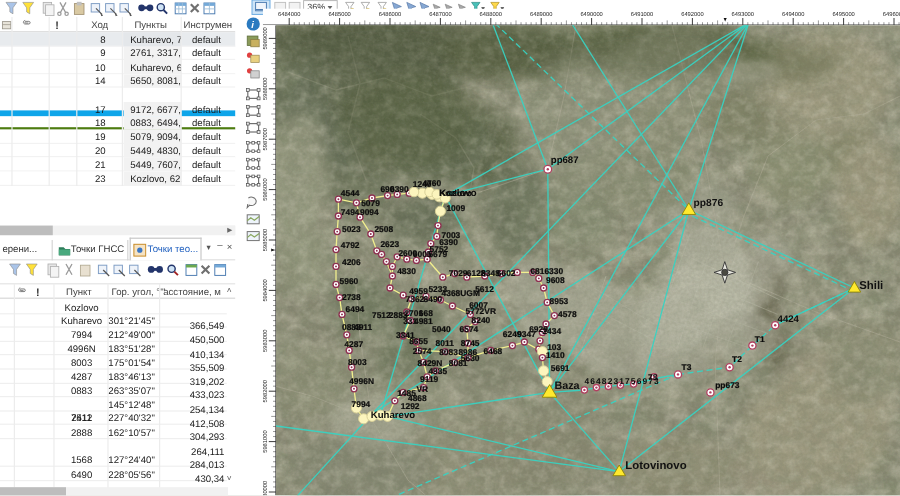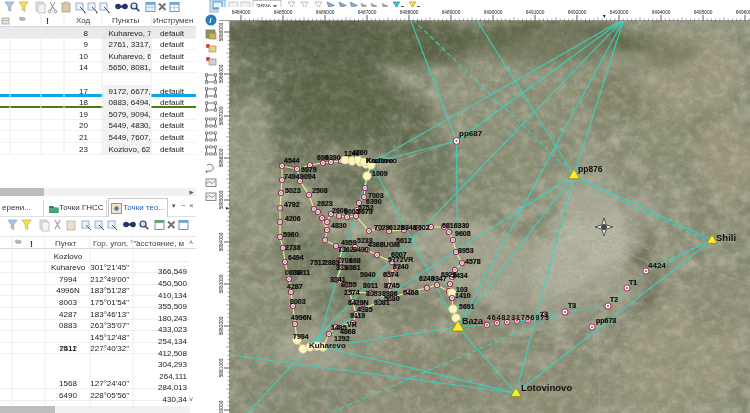--- a/index.html
+++ b/index.html
@@ -80,21 +80,21 @@
 <div class="abs" style="left:0;top:34.8px;width:196px;height:11.6px;background:#fff;border-bottom:1px solid #f2f2f2;">
         <span class="abs tbltxt" style="right:108px;top:1.5px;">14</span>
         <span class="abs tbltxt" style="left:102.5px;top:0;width:48px;height:11.6px;overflow:hidden;background:#f2f2f2;white-space:nowrap;padding:1.5px 0 0 6px;">5650, 8081, ...</span>
         <span class="abs tbltxt" style="left:160px;top:1.5px;">default</span>
       </div>
 <div class="abs" style="left:0;top:46.4px;width:196px;height:11.6px;background:#fff;border-bottom:1px solid #f2f2f2;margin-top:47px;">
         <span class="abs tbltxt" style="right:108px;top:1.5px;">16</span>
         <span class="abs tbltxt" style="left:102.5px;top:0;width:48px;height:11.6px;overflow:hidden;background:#f2f2f2;white-space:nowrap;padding:1.5px 0 0 6px;">5650, 9883, ...</span>
         <span class="abs tbltxt" style="left:160px;top:1.5px;">default</span>
       </div>
-<div class="abs" style="left:0;top:58.0px;width:196px;height:11.6px;background:#fff;border-bottom:3px solid #0ea5e9;">
+<div class="abs" style="left:0;top:58.0px;width:196px;height:11.6px;background:#fff;border-bottom:5px solid #0ea5e9;">
         <span class="abs tbltxt" style="right:108px;top:1.5px;">17</span>
         <span class="abs tbltxt" style="left:102.5px;top:0;width:48px;height:11.6px;overflow:hidden;background:#f2f2f2;white-space:nowrap;padding:1.5px 0 0 6px;">9172, 6677, ...</span>
         <span class="abs tbltxt" style="left:160px;top:1.5px;">default</span>
       </div>
 <div class="abs" style="left:0;top:69.6px;width:196px;height:11.6px;background:#fff;border-bottom:2px solid #4d7c0f;">
         <span class="abs tbltxt" style="right:108px;top:1.5px;">18</span>
         <span class="abs tbltxt" style="left:102.5px;top:0;width:48px;height:11.6px;overflow:hidden;background:#f2f2f2;white-space:nowrap;padding:1.5px 0 0 6px;">0883, 6494, ...</span>
         <span class="abs tbltxt" style="left:160px;top:1.5px;">default</span>
       </div>
 <div class="abs" style="left:0;top:81.2px;width:196px;height:11.6px;background:#fff;border-bottom:1px solid #f2f2f2;">
@@ -205,36 +205,40 @@
 <span class="abs tbltxt" style="right:9px;top:40.6px;">410,134</span>
 <div class="abs" style="left:0;top:46.4px;width:189px;height:11.6px;border-bottom:1px solid #efefef;">
         <span class="abs tbltxt" style="left:48px;top:1.5px;width:40px;text-align:center;">8003</span>
         <span class="abs tbltxt" style="right:60px;top:1.5px;">175°01'54"</span>
       </div>
 <span class="abs tbltxt" style="right:9px;top:52.2px;">355,509</span>
 <div class="abs" style="left:0;top:58.0px;width:189px;height:11.6px;border-bottom:1px solid #efefef;">
         <span class="abs tbltxt" style="left:48px;top:1.5px;width:40px;text-align:center;">4287</span>
         <span class="abs tbltxt" style="right:60px;top:1.5px;">183°46'13"</span>
       </div>
-<span class="abs tbltxt" style="right:9px;top:63.8px;">180,243</span>
+<span class="abs tbltxt" style="right:9px;top:63.8px;">319,202</span>
 <div class="abs" style="left:0;top:69.6px;width:189px;height:11.6px;border-bottom:1px solid #efefef;">
         <span class="abs tbltxt" style="left:48px;top:1.5px;width:40px;text-align:center;">0883</span>
         <span class="abs tbltxt" style="right:60px;top:1.5px;">263°35'07"</span>
       </div>
 <span class="abs tbltxt" style="right:9px;top:75.4px;">433,023</span>
 <div class="abs" style="left:0;top:81.2px;width:189px;height:11.6px;border-bottom:1px solid #efefef;">
         <span class="abs tbltxt" style="left:48px;top:1.5px;width:40px;text-align:center;margin-top:11px;">2411</span>
         <span class="abs tbltxt" style="right:60px;top:1.5px;">145°12'48"</span>
       </div>
 <span class="abs tbltxt" style="right:9px;top:87.0px;">254,134</span>
 <div class="abs" style="left:0;top:92.8px;width:189px;height:11.6px;border-bottom:1px solid #efefef;">
         <span class="abs tbltxt" style="left:48px;top:1.5px;width:40px;text-align:center;">7512</span>
         <span class="abs tbltxt" style="right:60px;top:1.5px;">227°40'32"</span>
       </div>
 <span class="abs tbltxt" style="right:9px;top:98.6px;">412,508</span>
+<div class="abs" style="left:0;top:104.4px;width:189px;height:11.6px;border-bottom:1px solid #efefef;">
+        <span class="abs tbltxt" style="left:48px;top:1.5px;width:40px;text-align:center;">2888</span>
+        <span class="abs tbltxt" style="right:60px;top:1.5px;">162°10'57"</span>
+      </div>
 <span class="abs tbltxt" style="right:9px;top:110.2px;padding-left:36px;">304,293</span>
 <span class="abs tbltxt" style="right:9px;top:121.8px;">264,111</span>
 <div class="abs" style="left:0;top:127.6px;width:189px;height:11.6px;border-bottom:1px solid #efefef;">
         <span class="abs tbltxt" style="left:48px;top:1.5px;width:40px;text-align:center;">1568</span>
         <span class="abs tbltxt" style="right:60px;top:1.5px;">127°24'40"</span>
       </div>
 <span class="abs tbltxt" style="right:9px;top:133.4px;">284,013</span>
 <div class="abs" style="left:0;top:139.2px;width:189px;height:11.6px;border-bottom:1px solid #efefef;">
         <span class="abs tbltxt" style="left:48px;top:1.5px;width:40px;text-align:center;">6490</span>
         <span class="abs tbltxt" style="right:60px;top:1.5px;">228°05'56"</span>

